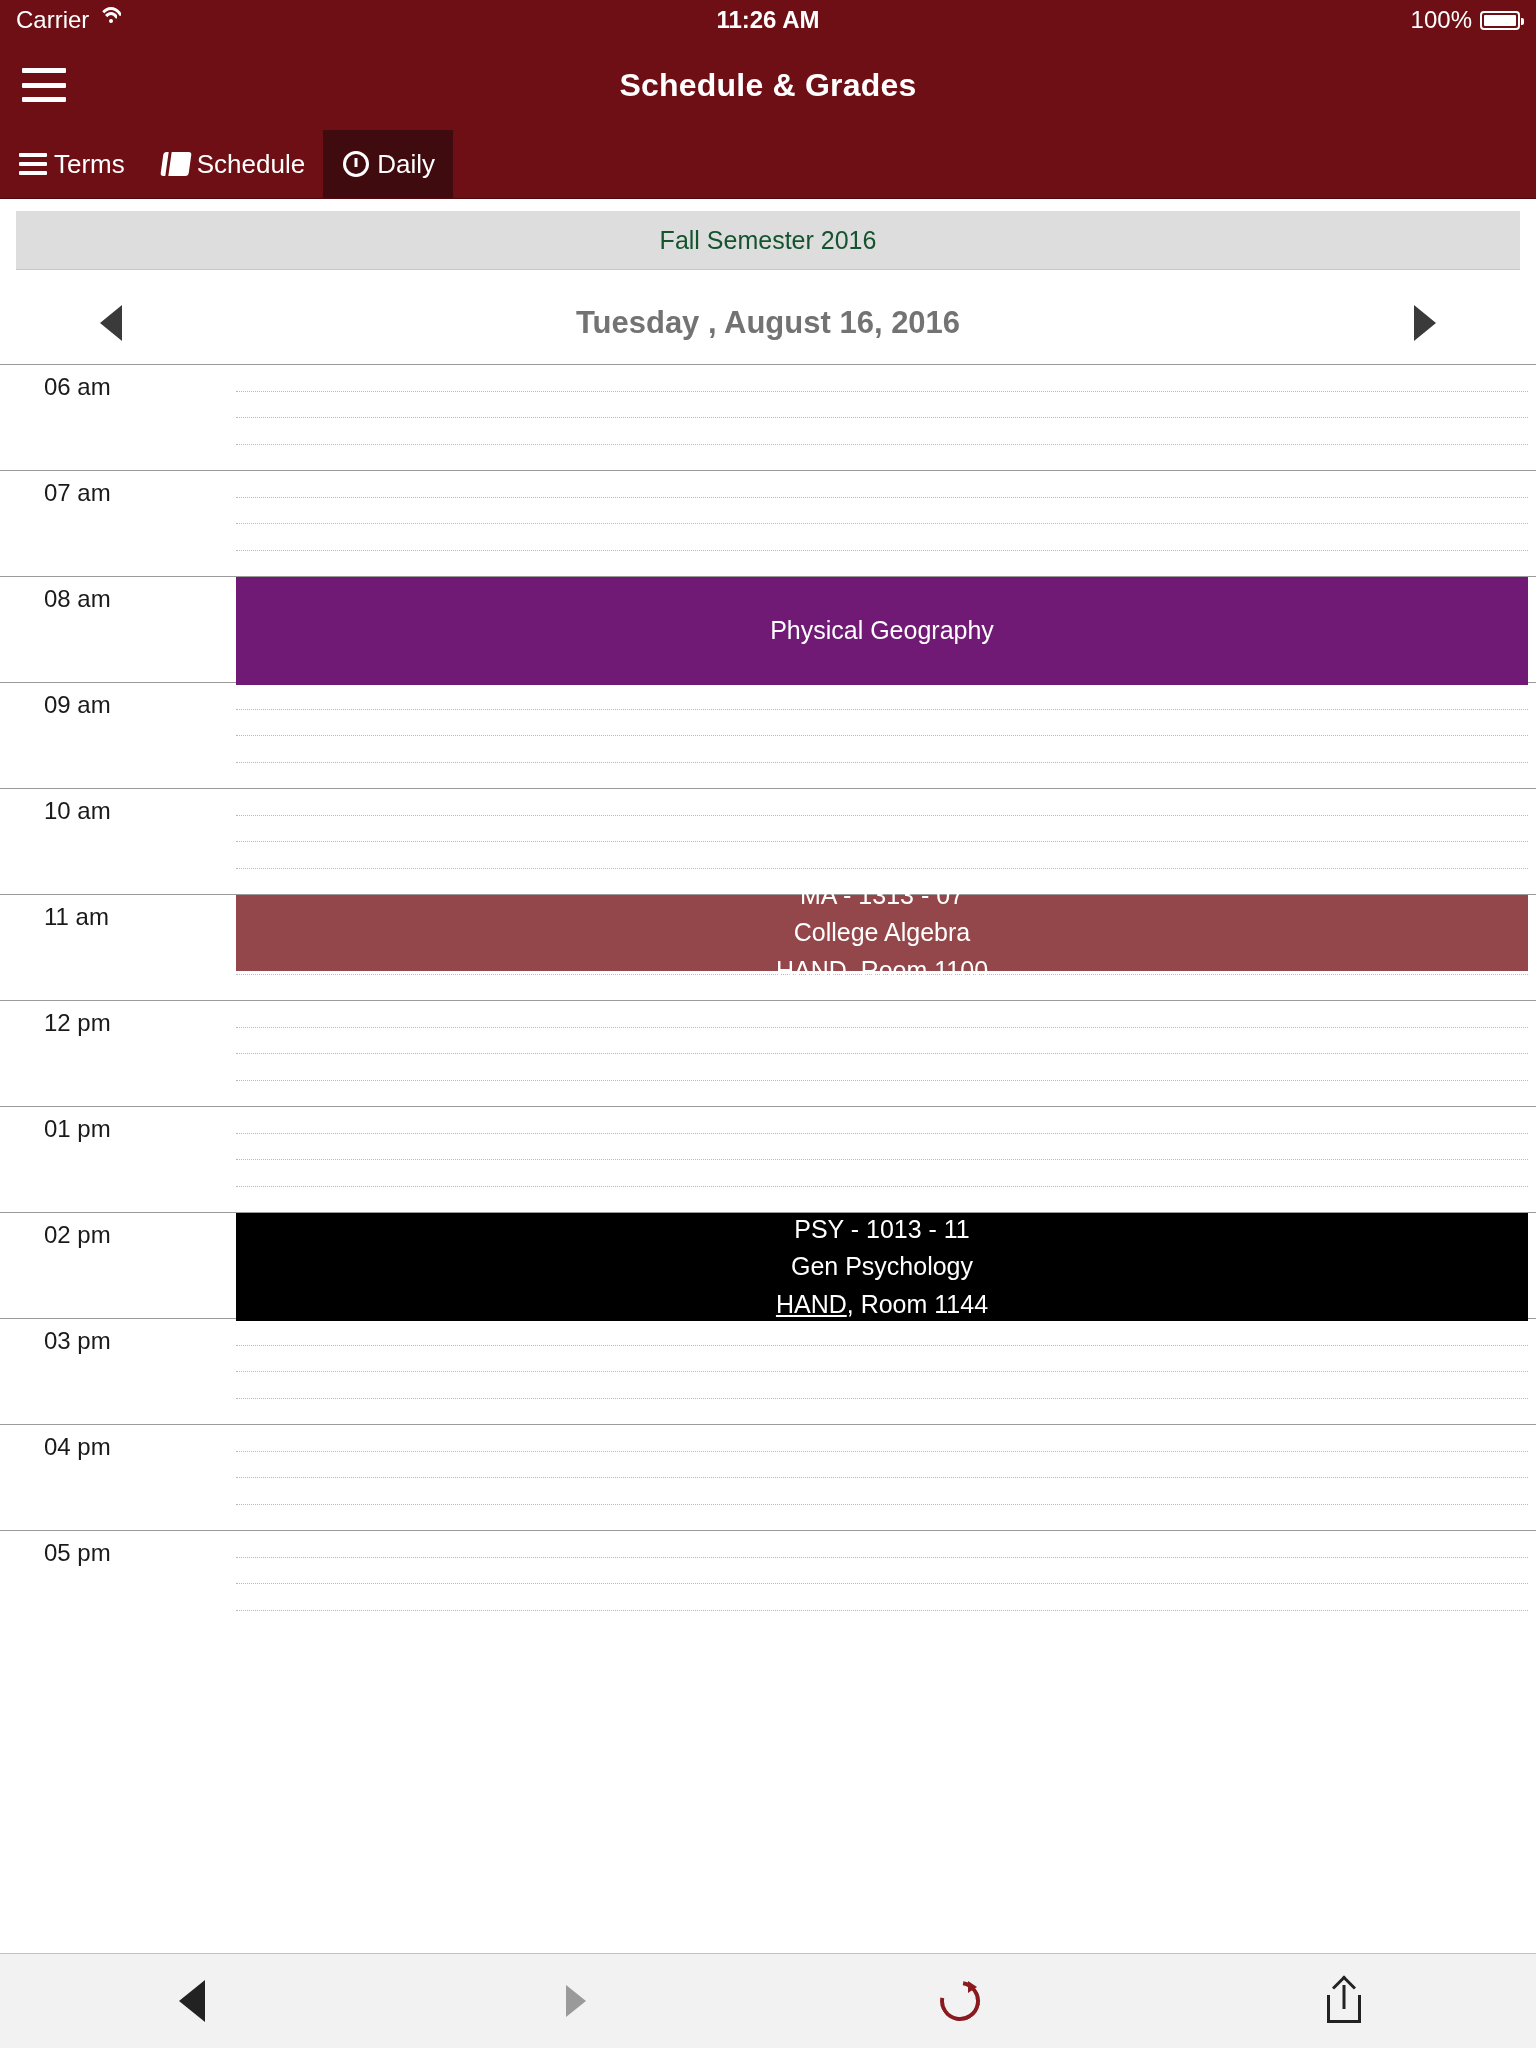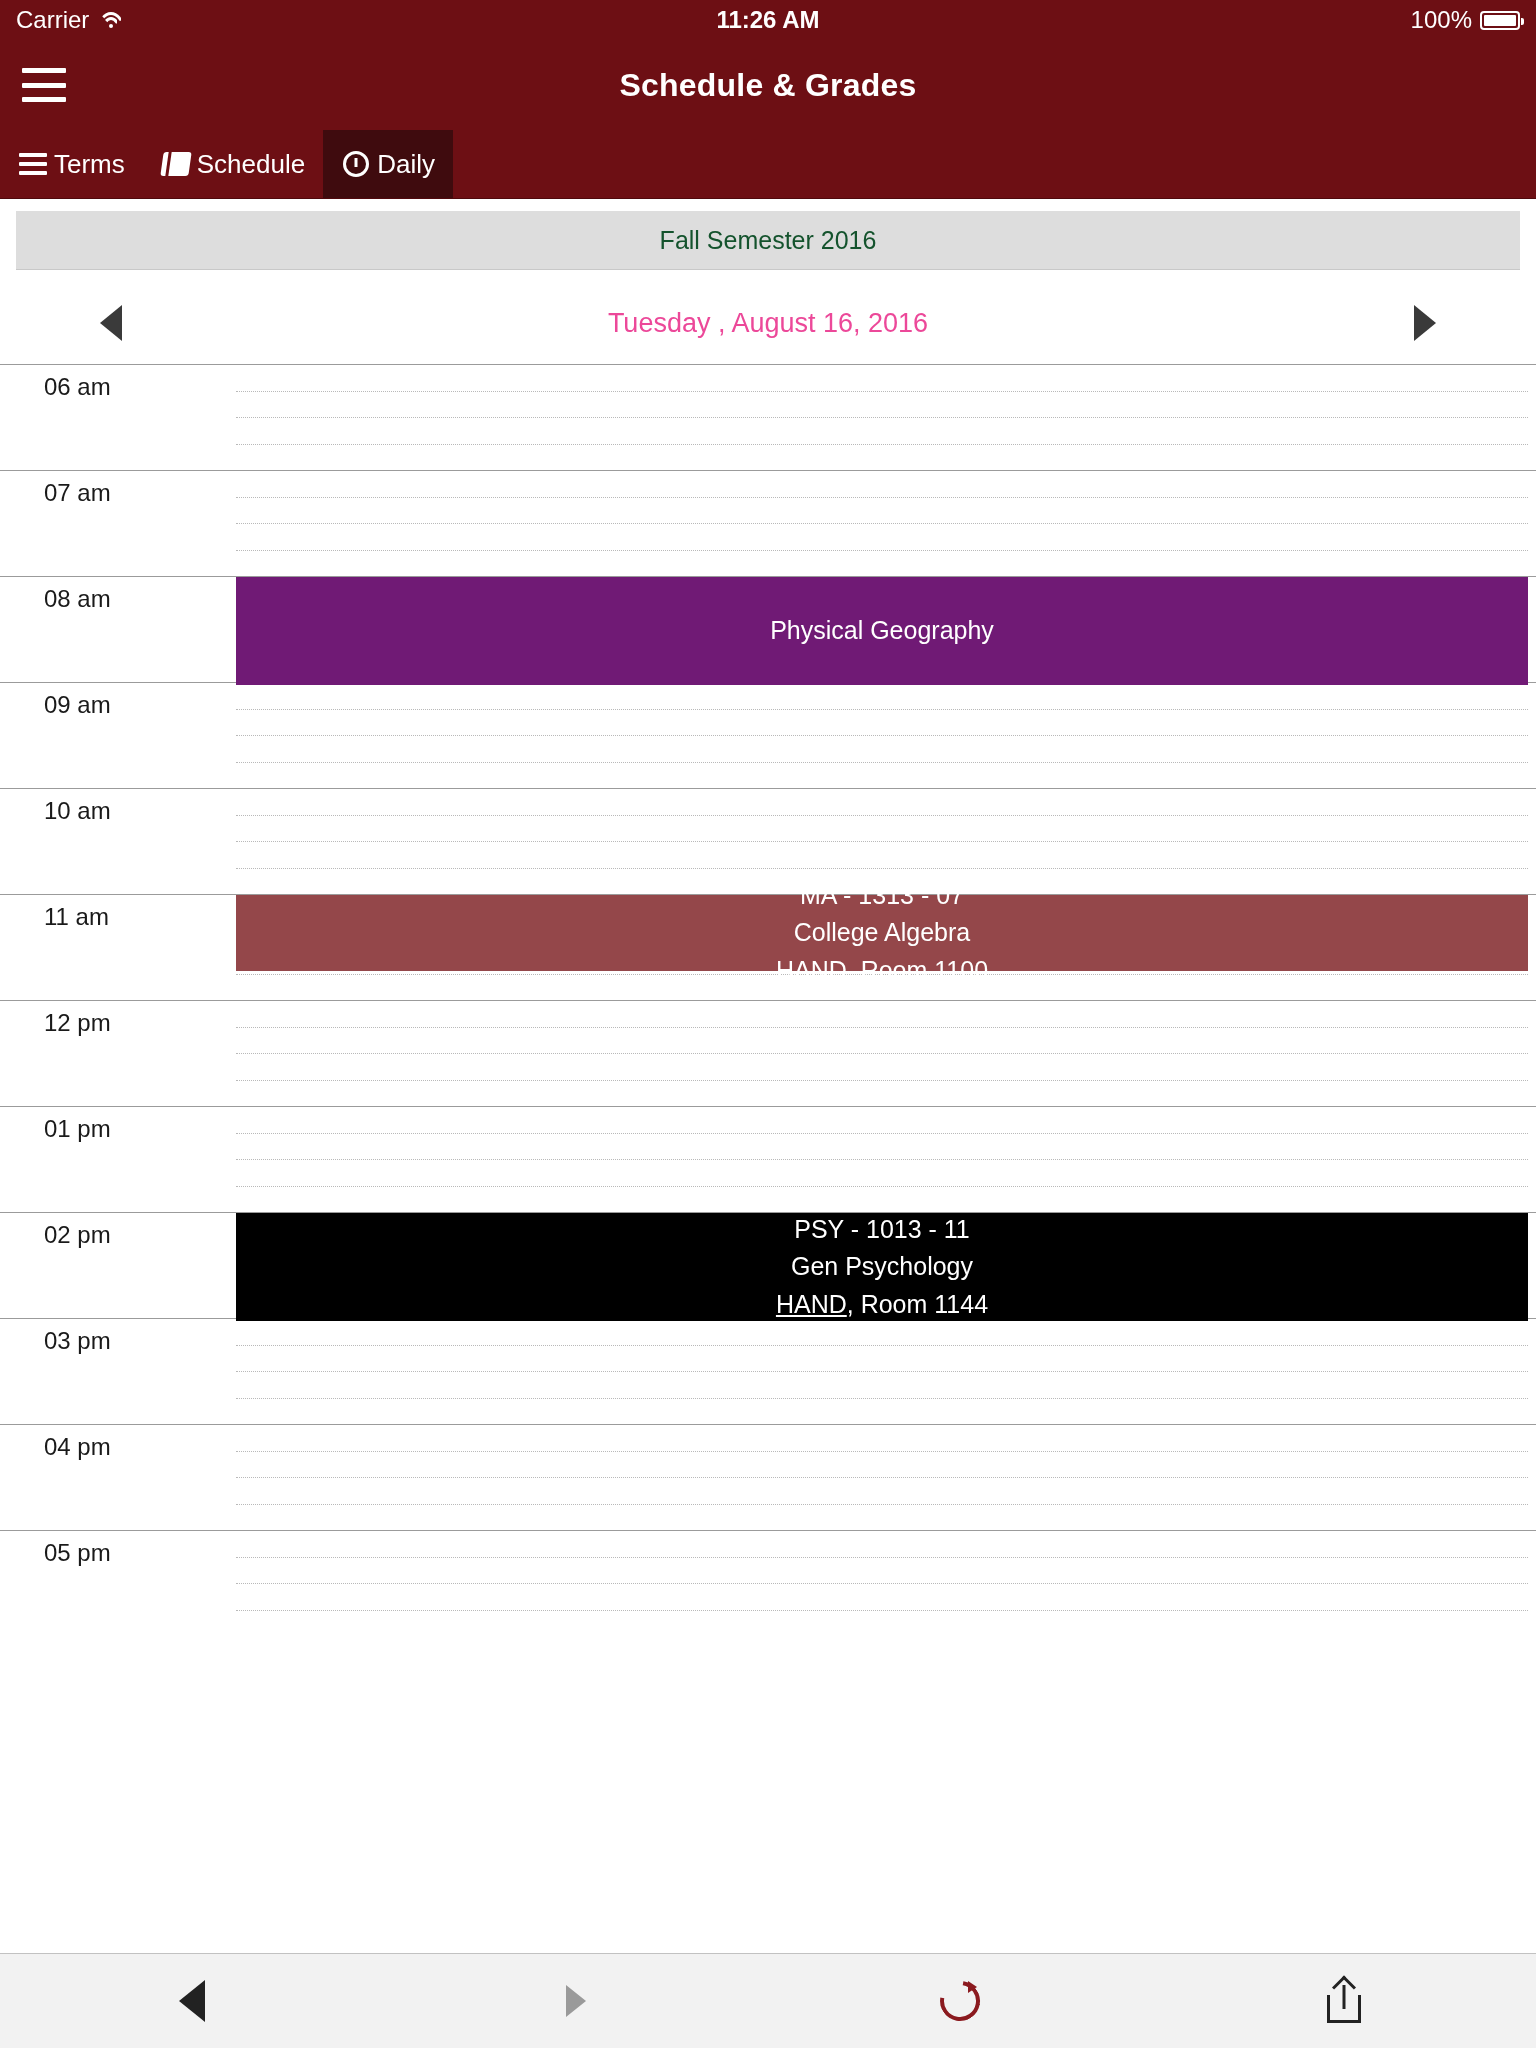--- a/index.html
+++ b/index.html
@@ -29,21 +29,21 @@
     color: #ffffff;
     display: flex;
     align-items: center;
     font-size: 24px;
     position: relative;
     flex: none;
     padding: 0 16px;
   }
   .status-left {
     display: flex;
-    align-items: center;
+    align-items: flex-start;
     gap: 10px;
   }
   .wifi-icon {
     display: inline-block;
     width: 24px;
     height: 18px;
     position: relative;
   }
   .wifi-icon i {
     position: absolute;
@@ -233,23 +233,23 @@
     border-top: 18px solid transparent;
     border-bottom: 18px solid transparent;
     border-right: 22px solid #3a3a3a;
   }
   .arrow.right {
     border-top: 18px solid transparent;
     border-bottom: 18px solid transparent;
     border-left: 22px solid #3a3a3a;
   }
   .date-label {
-    font-size: 27px;
-    font-weight: normal;
-    color: #ec4899;
+    font-size: 31px;
+    font-weight: bold;
+    color: #737373;
   }
 
   
   .grid-wrap {
     flex: 1 1 auto;
     position: relative;
     overflow: hidden;
     background: #ffffff;
   }
   .grid {

